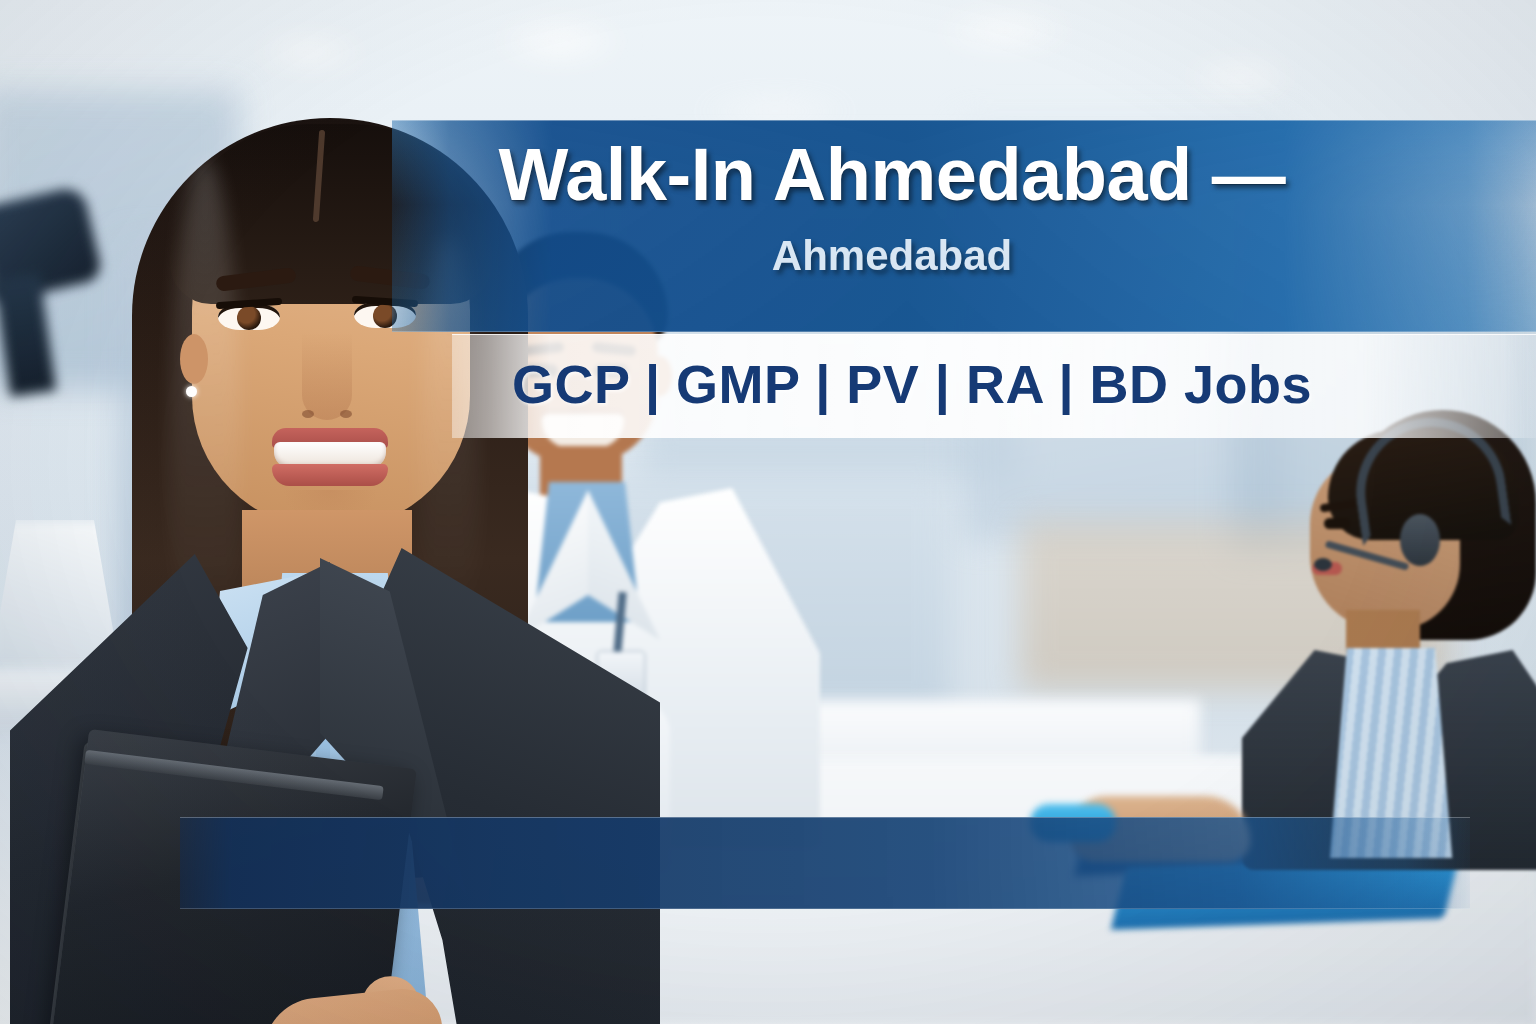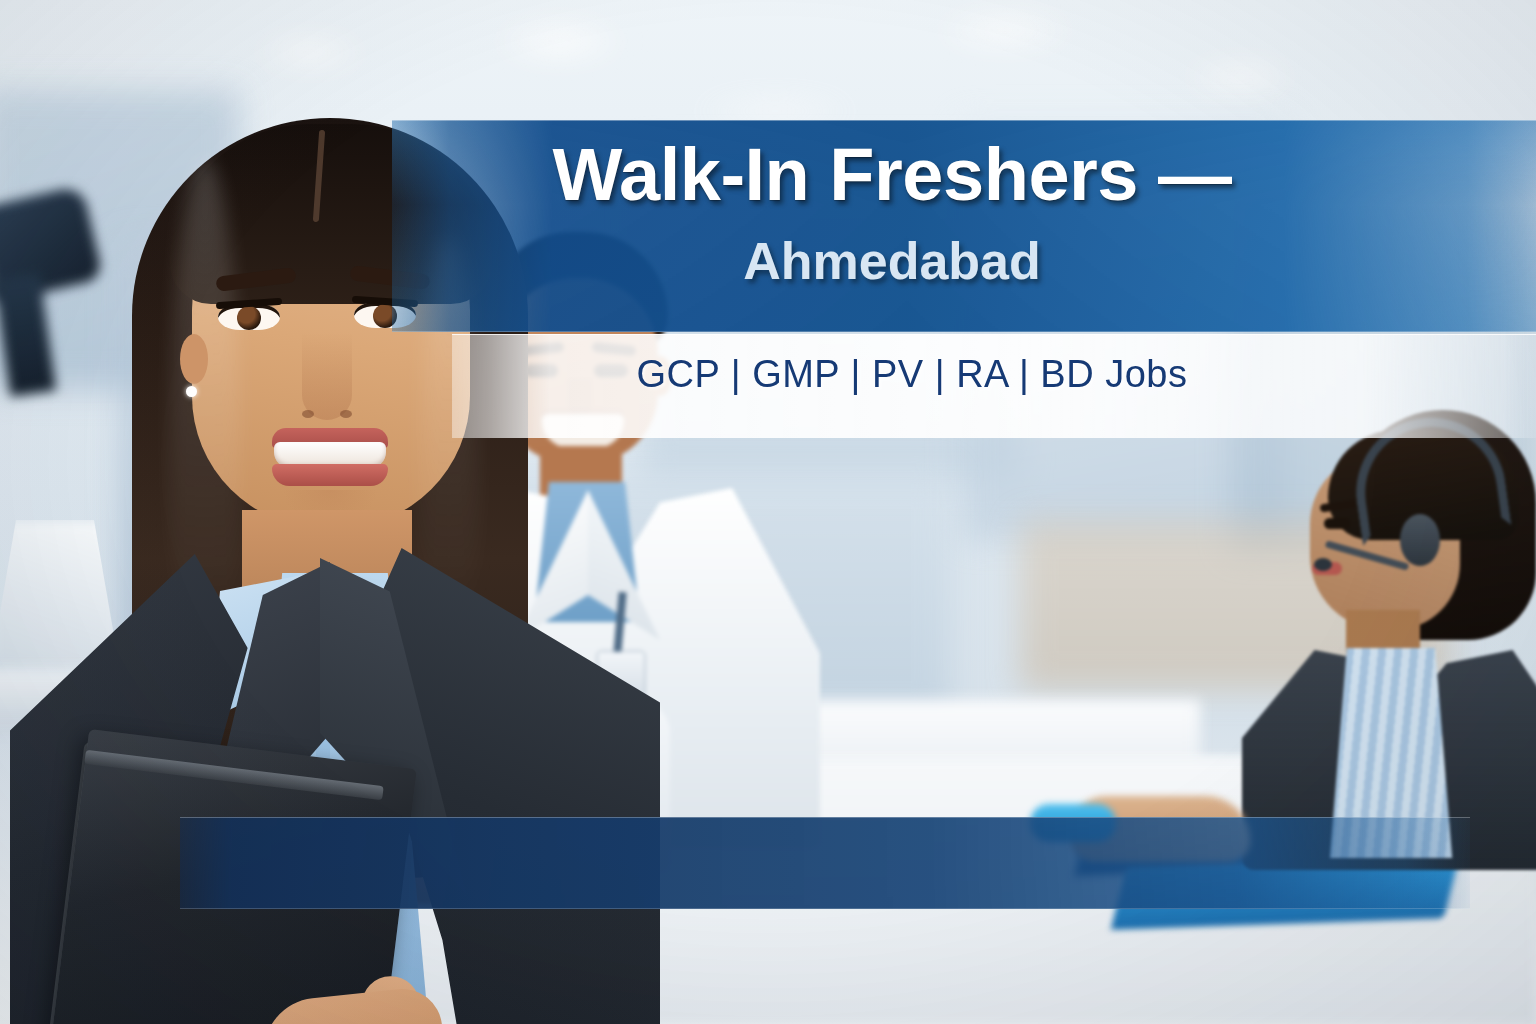--- a/index.html
+++ b/index.html
@@ -427,36 +427,36 @@
     position:absolute; left:392px; top:136px; width:1000px;
     text-align:center;
     font-size:74px; font-weight:700; letter-spacing:-.5px;
     color:#ffffff;
     text-shadow:3px 4px 5px rgba(0,0,0,.45), 0 1px 1px rgba(0,0,0,.3);
     line-height:1.05;
   }
   .title-line2 {
     position:absolute; left:392px; top:234px; width:1000px;
     text-align:center;
-    font-size:52px; font-weight:700;
+    font-size:42px; font-weight:700;
     color:#d8e6f3;
     text-shadow:3px 4px 5px rgba(0,0,0,.4);
     line-height:1.05;
   }
 
   .band-sub {
     position:absolute; left:452px; top:334px; width:1084px; height:104px;
     background:
       linear-gradient(90deg, rgba(255,255,255,.42) 0%, rgba(255,255,255,.88) 9%, rgba(255,255,255,.93) 52%, rgba(255,255,255,.80) 84%, rgba(255,255,255,.40) 97%, rgba(255,255,255,.10) 100%);
     box-shadow:inset 0 1px 0 rgba(255,255,255,.8);
   }
   .sub-text {
     position:absolute; left:452px; top:351px; width:920px;
     text-align:center;
-    font-size:38px; font-weight:400; letter-spacing:.5px;
+    font-size:54px; font-weight:700; letter-spacing:.5px;
     color:#163a75;
     text-shadow:2px 2px 3px rgba(255,255,255,.65);
     line-height:1.25;
   }
 
   .band-footer {
     position:absolute; left:180px; top:817px; width:1290px; height:92px;
     background:
       linear-gradient(90deg, rgba(18,44,82,.50) 0%, rgba(19,48,88,.92) 4%, rgba(22,56,100,.95) 26%, rgba(24,68,118,.93) 58%, rgba(27,82,139,.82) 82%, rgba(32,96,156,.38) 95%, rgba(36,104,166,.05) 100%);
     box-shadow:inset 0 1px 0 rgba(255,255,255,.28), inset 0 -1px 0 rgba(255,255,255,.18);
@@ -590,21 +590,21 @@
       <div class="ld-folder-edge"></div>
       <div class="ld-thumb"></div>
       <div class="ld-hand"></div>
 
     </div>
 
     <div class="vignette"></div>
   </div>
 
   <div class="band-title"></div>
-  <div class="title-line1">Walk-In Freshers —</div>
+  <div class="title-line1">Walk-In Ahmedabad —</div>
   <div class="title-line2">Ahmedabad</div>
 
   <div class="band-sub"></div>
   <div class="sub-text">GCP | GMP | PV | RA | BD Jobs</div>
 
   <div class="band-footer"></div>
 
 </div>
 
 </body></html>

